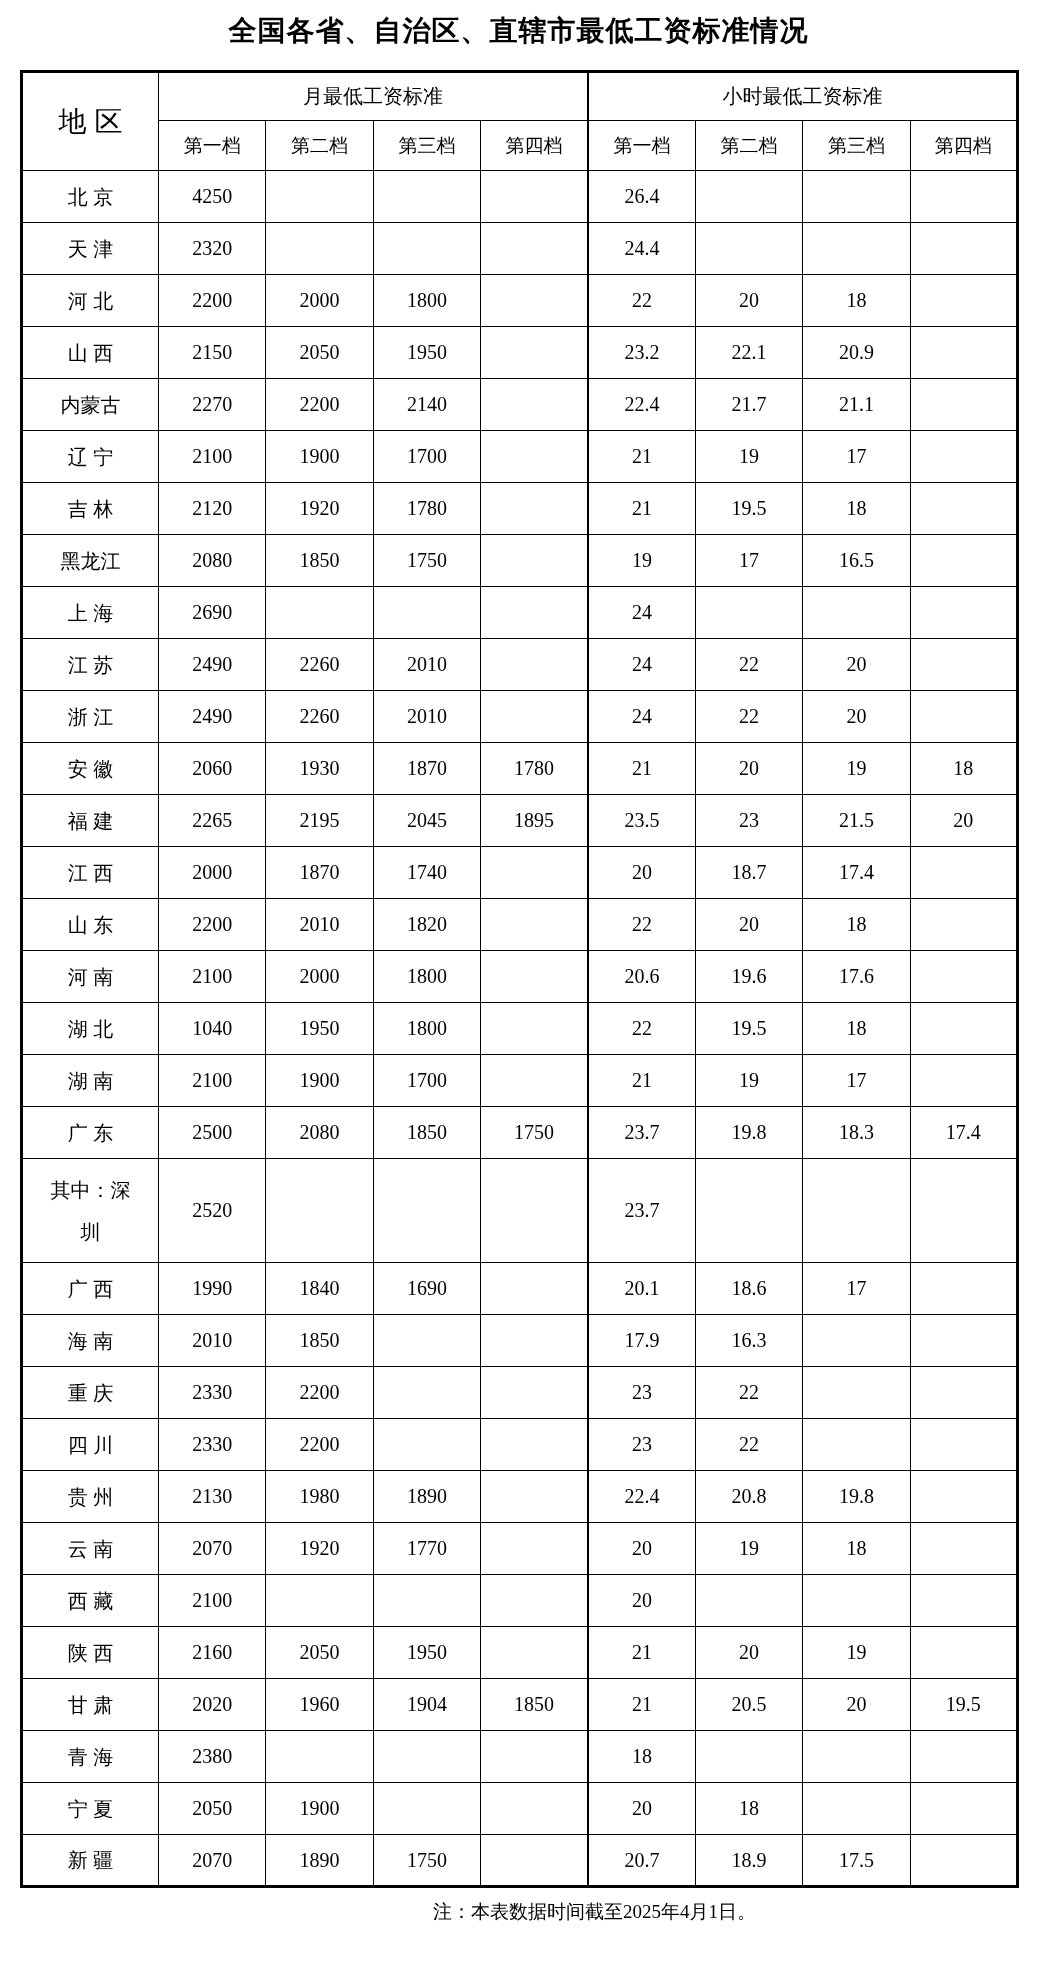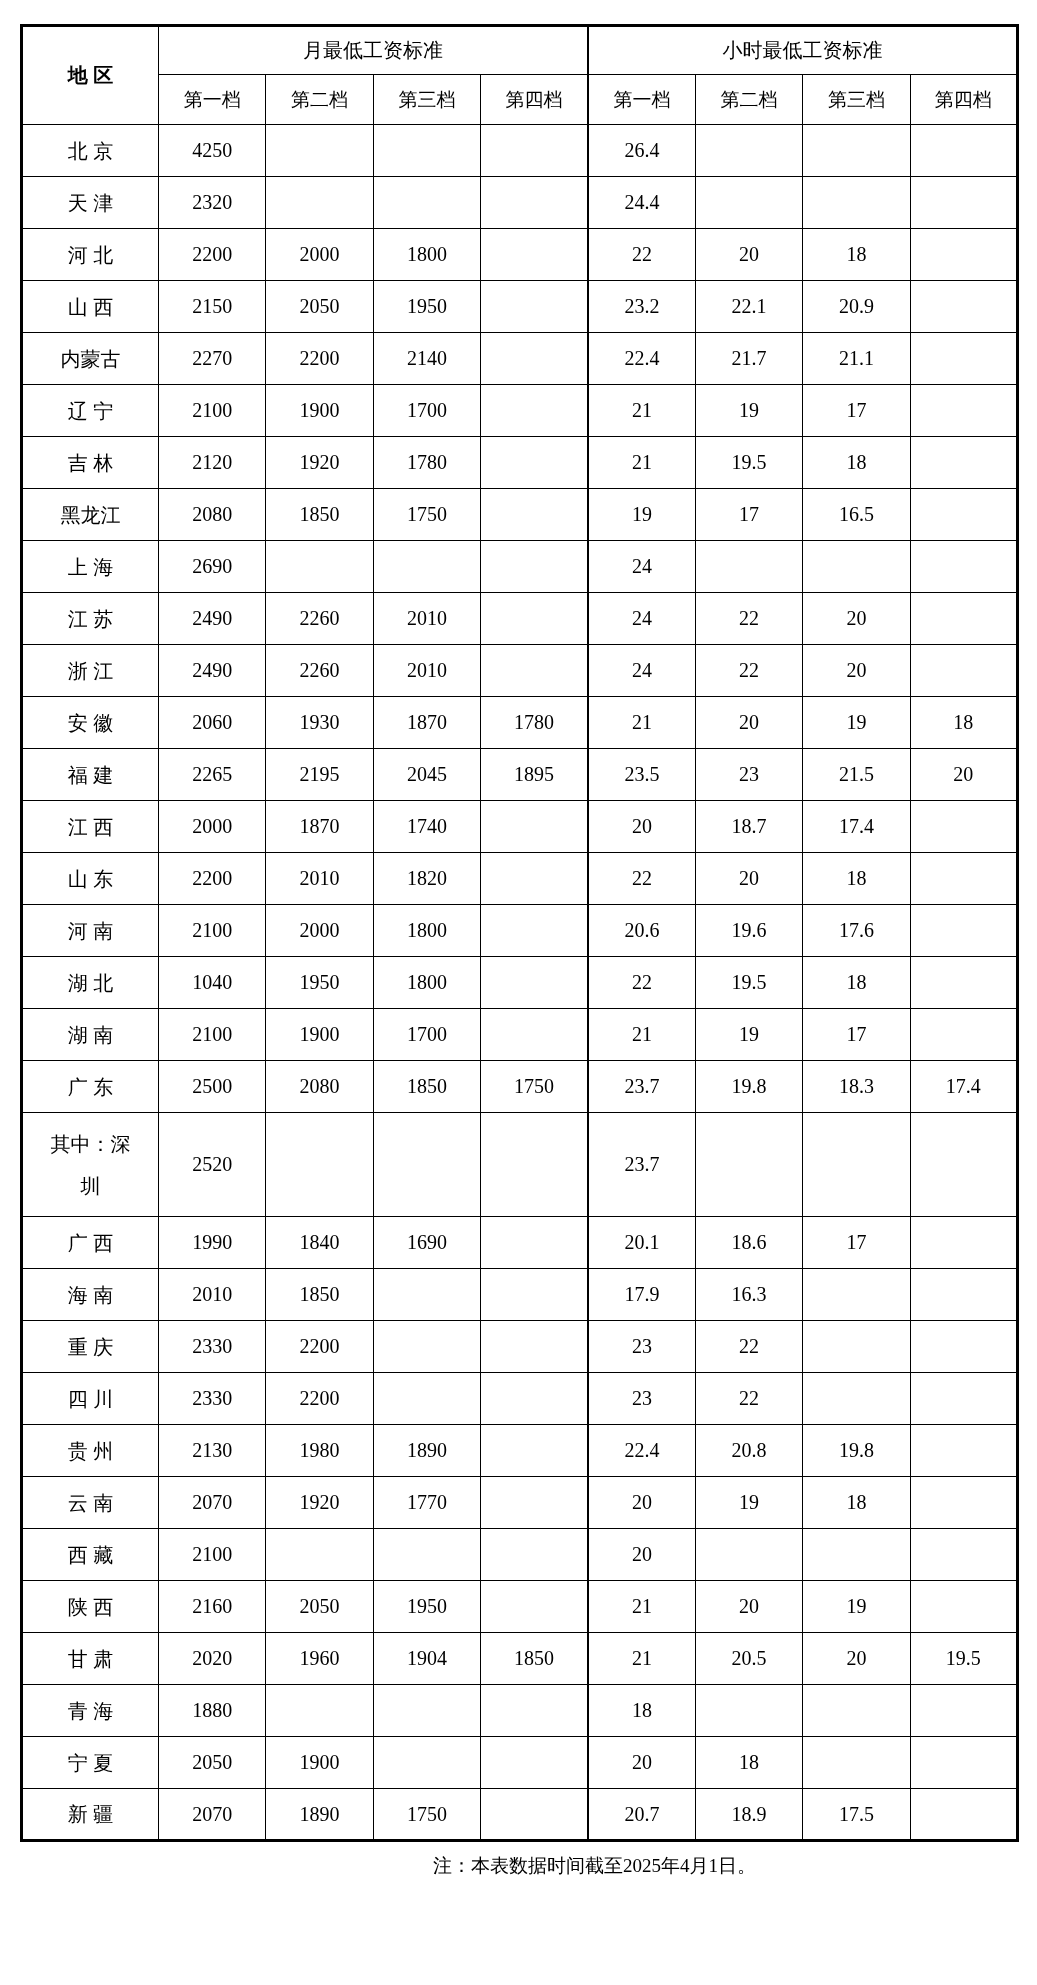--- a/index.html
+++ b/index.html
@@ -43,22 +43,22 @@
     overflow: hidden;
   }
   .section-start {
     border-left: 2px solid #000000 !important;
   }
   tr.head-row-1 { height: 49px; }
   tr.head-row-2 { height: 50px; }
   .wage-table tbody tr { height: 52px; }
   .wage-table tbody tr.tall-row { height: 104px; }
   th.region-head {
-    font-size: 20px;
-    font-weight: bold;
+    font-size: 28px;
+    font-weight: normal;
   }
   th.section-head {
     font-size: 20px;
     font-weight: normal;
   }
   th.tier-head {
     font-size: 19px;
     font-weight: normal;
     font-family: "Liberation Serif", serif;
   }
@@ -83,20 +83,21 @@
     font-size: 19px;
     font-family: "Liberation Serif", "DejaVu Serif", serif;
     line-height: 24px;
   }
 </style>
 </head>
 <body>
 
 <div class="page">
 
+  <div class="page-title">全国各省、自治区、直辖市最低工资标准情况</div>
 
 
   <table class="wage-table">
     <colgroup>
       <col style="width:137px">
       <col>
         <col>
         <col>
         <col>
       <col>
@@ -436,21 +437,21 @@
           <td class="value-cell">1960</td>
           <td class="value-cell">1904</td>
           <td class="value-cell">1850</td>
           <td class="value-cell section-start">21</td>
           <td class="value-cell">20.5</td>
           <td class="value-cell">20</td>
           <td class="value-cell">19.5</td>
         </tr>
         <tr>
           <td class="region-cell">青 海</td>
-          <td class="value-cell">1880</td>
+          <td class="value-cell">2380</td>
           <td class="value-cell"></td>
           <td class="value-cell"></td>
           <td class="value-cell"></td>
           <td class="value-cell section-start">18</td>
           <td class="value-cell"></td>
           <td class="value-cell"></td>
           <td class="value-cell"></td>
         </tr>
         <tr>
           <td class="region-cell">宁 夏</td>

